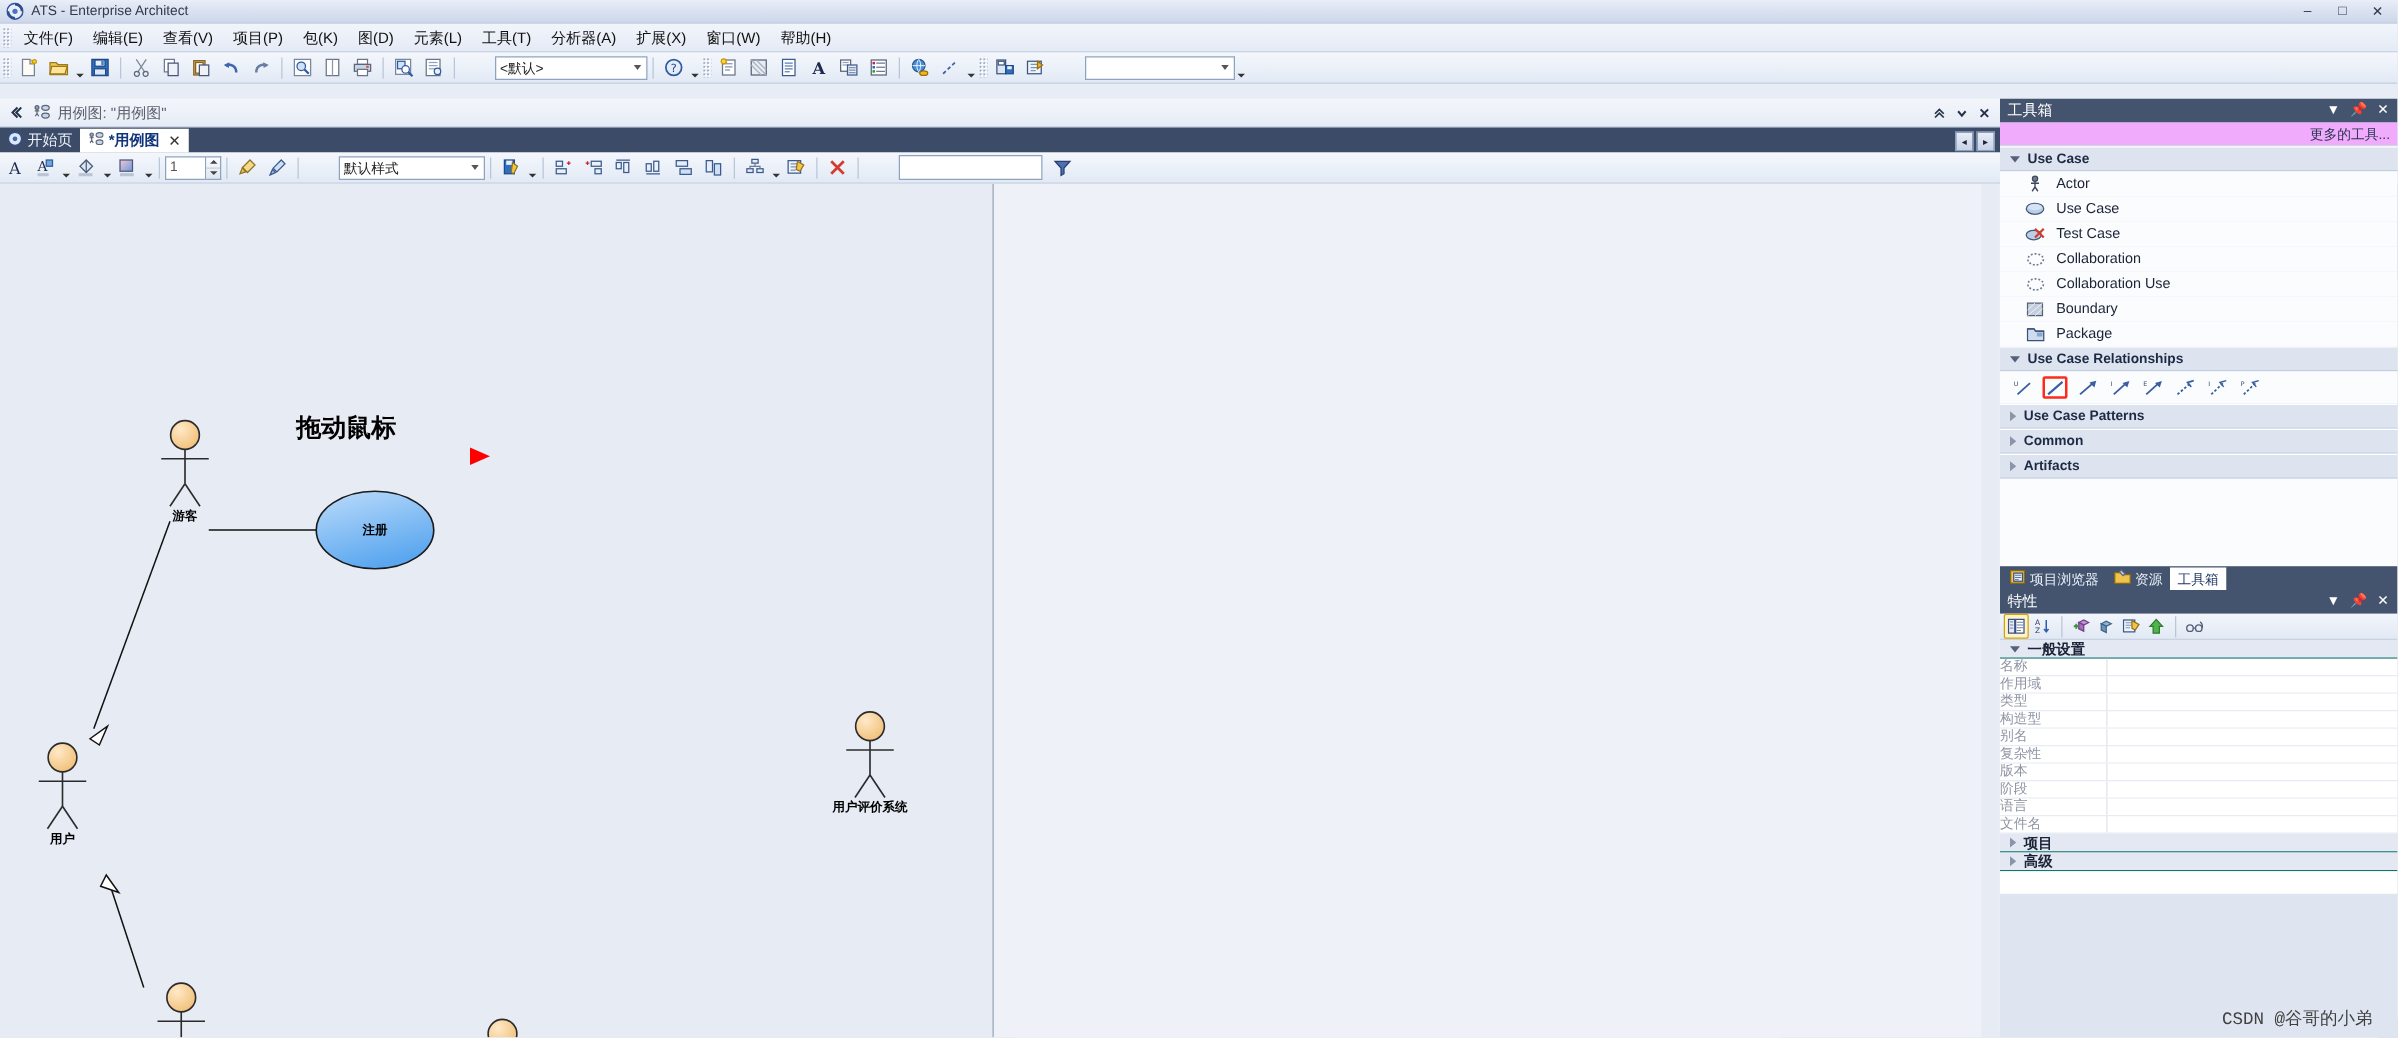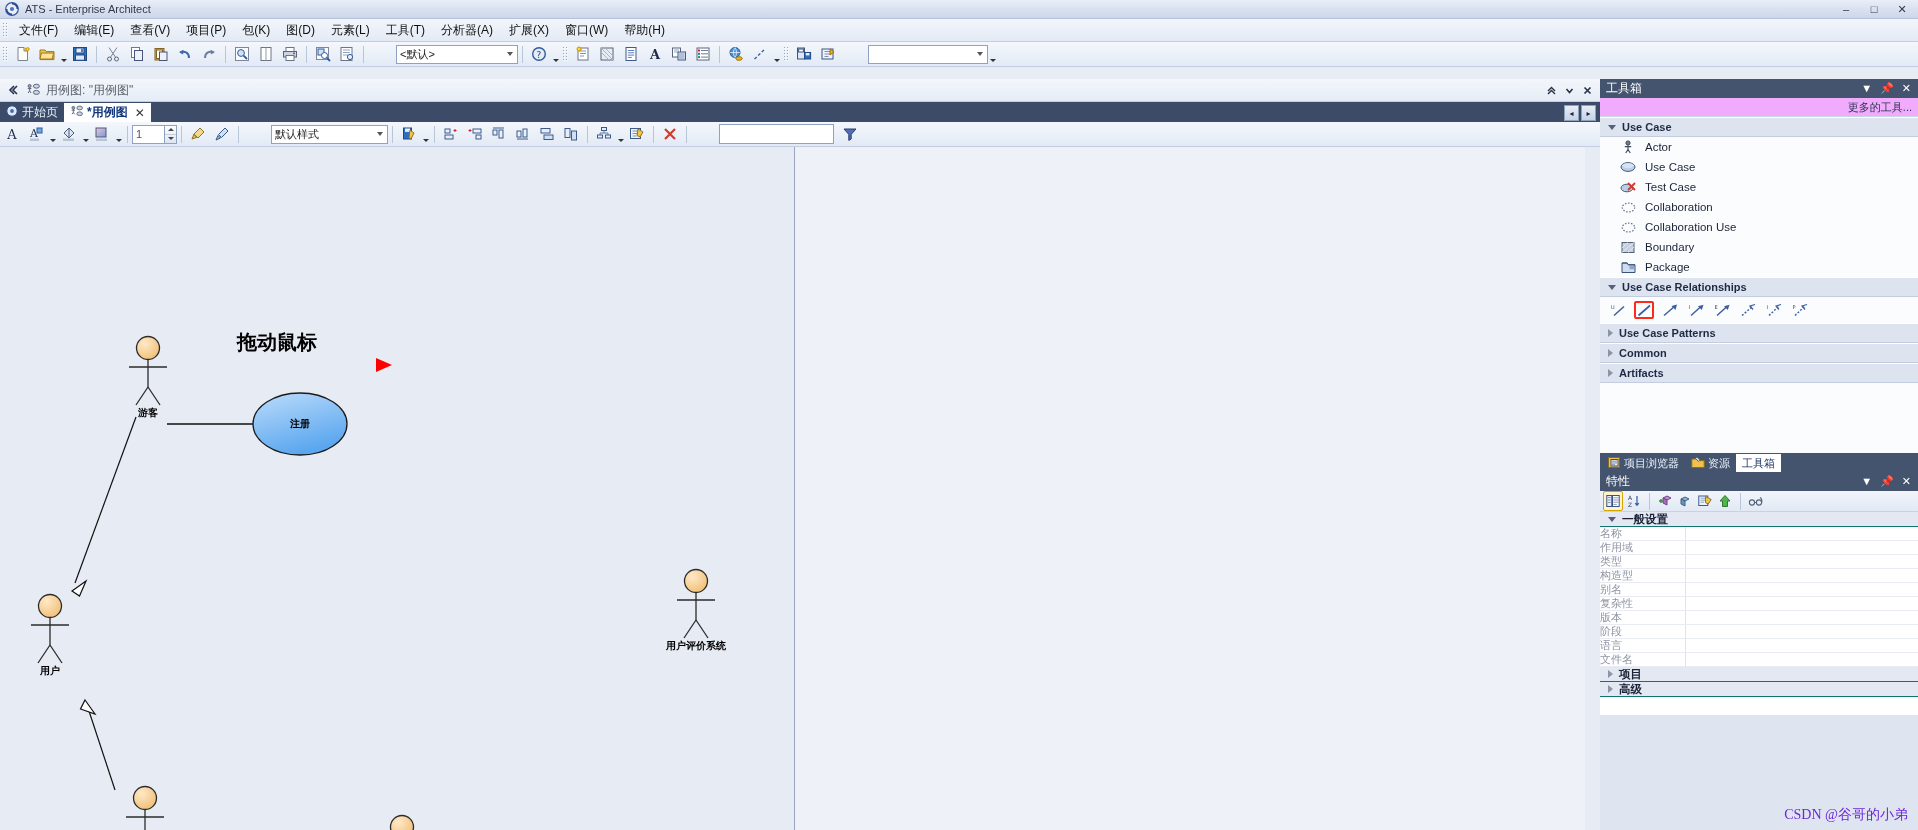--- a/index.html
+++ b/index.html
@@ -160,22 +160,22 @@
   .proptb .pbtn.active{border:1px solid #d6a400;background:#fdf3cf;border-radius:2px;}
   .prop-section{
     height:14px;background:#e3e8f3;border-bottom:1px solid #0f766e;
     display:flex;align-items:center;font-size:11.5px;font-weight:bold;color:#1a2336;
   }
   .prop-row{height:13px;display:flex;align-items:center;background:#fff;border-bottom:1px solid #e8ebf2;}
   .prop-row .pk{width:86px;font-size:11px;color:#8e94a3;box-sizing:border-box;border-right:1px solid #dfe3ec;height:13px;line-height:13px;}
   .prop-row .pv{flex:1;height:13px;}
   .prop-blank{height:14px;background:#fff;}
   .watermark{
-    position:absolute;right:10px;bottom:6px;font-size:14px;color:#6d28d9;
-    font-family:Liberation Serif, serif;
+    position:absolute;right:20px;bottom:6px;font-size:14px;color:#404040;
+    font-family:Liberation Mono, monospace;
   }
 </style>
 </head>
 <body>
 
 <div class="app">
 
   <div class="titlebar">
     <span class="app-icon">
       <svg width="14" height="14" viewBox="0 0 14 14">

